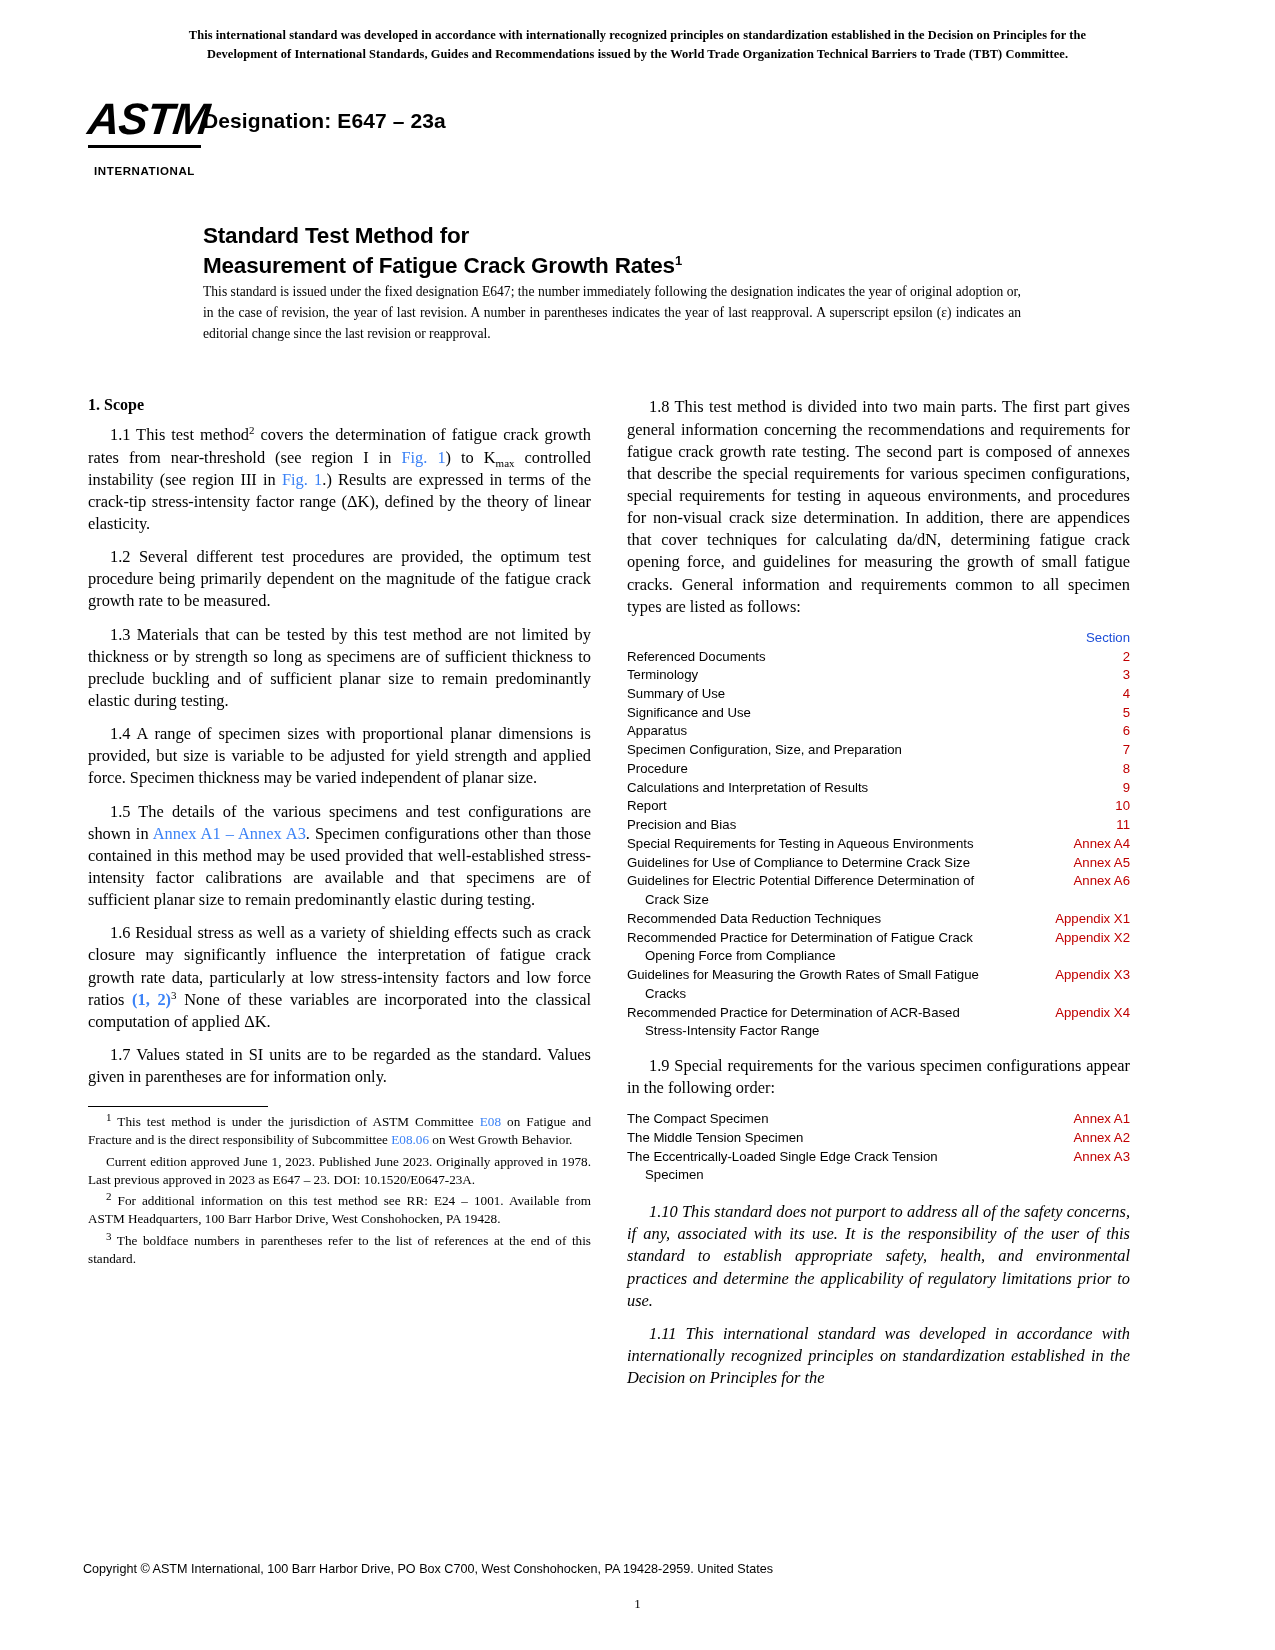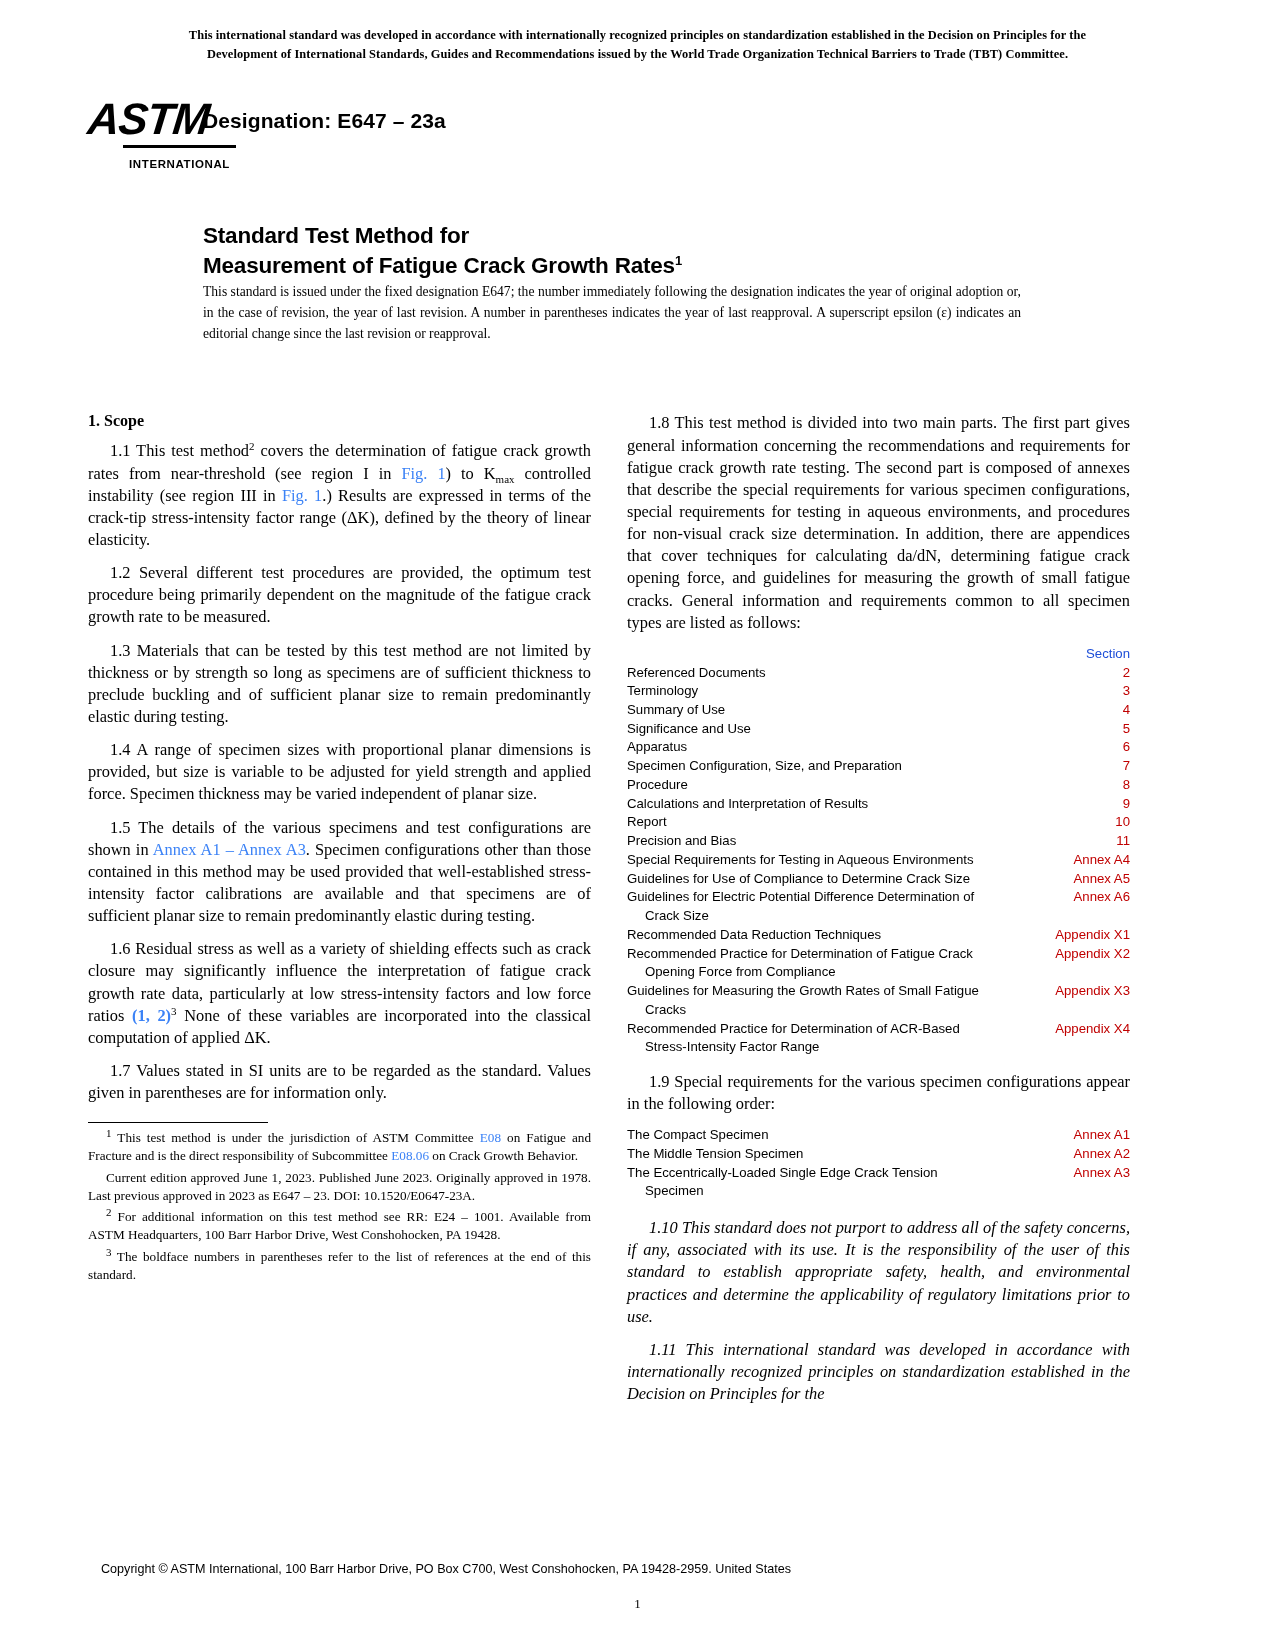--- a/index.html
+++ b/index.html
@@ -52,24 +52,23 @@
     line-height: 52px;
     color: #000;
     transform: skewX(-6deg);
   }
   .astm-logo .astm-sub {
     font-family: "Liberation Sans", sans-serif;
     font-weight: bold;
     font-size: 11.5px;
     letter-spacing: 0.6px;
     border-top: 3px solid #000;
-    padding-top: 10px;
+    padding-top: 17px;
     text-align: center;
     width: 113px;
-    margin-left: 35px;
   }
   .designation {
     position: absolute;
     left: 115px;
     top: 16px;
     font-family: "Liberation Sans", sans-serif;
     font-weight: bold;
     font-size: 21px;
     letter-spacing: 0.1px;
     text-align: right;
@@ -91,21 +90,21 @@
     line-height: 0;
   }
   .issue-note {
     font-family: "Liberation Serif", serif;
     font-size: 13.6px;
     line-height: 1.55;
     text-align: justify;
     width: 818px;
   }
   .columns {
-    margin-top: 68px;
+    margin-top: 52px;
     display: flex;
     gap: 36px;
   }
   .col {
     width: 503px;
   }
   .sec-head {
     font-family: "Liberation Serif", serif;
     font-weight: bold;
     font-size: 16px;
@@ -152,21 +151,21 @@
     font-size: 13.2px;
     line-height: 1.38;
     text-align: justify;
   }
   .footnotes p {
     margin: 0 0 3px 0;
     text-indent: 18px;
   }
   .copyright {
     position: absolute;
-    left: 101px;
+    left: 83px;
     top: 1562px;
     font-family: "Liberation Sans", sans-serif;
     font-size: 12.6px;
   }
   .pagenum {
     position: absolute;
     left: 0;
     right: 0;
     top: 1596px;
     text-align: center;
@@ -213,21 +212,21 @@
 
       <p class="body"><span>1.5  The details of the various specimens and test configurations are shown in </span><span class="xref">Annex A1 – Annex A3</span><span>. Specimen configurations other than those contained in this method may be used provided that well-established stress-intensity factor calibrations are available and that specimens are of sufficient planar size to remain predominantly elastic during testing.</span></p>
 
       <p class="body"><span>1.6  Residual stress as well as a variety of shielding effects such as crack closure may significantly influence the interpretation of fatigue crack growth rate data, particularly at low stress-intensity factors and low force ratios </span><span class="xref bold">(1, 2)</span><sup class="fn">3</sup><span> None of these variables are incorporated into the classical computation of applied ΔK.</span></p>
 
       <p class="body">1.7  Values stated in SI units are to be regarded as the standard. Values given in parentheses are for information only.</p>
 
       <hr class="footnote-rule">
 
       <div class="footnotes">
-        <p><sup class="fn">1</sup> <span>This test method is under the jurisdiction of ASTM Committee </span><span class="xref">E08</span><span> on Fatigue and Fracture and is the direct responsibility of Subcommittee </span><span class="xref">E08.06</span><span> on Crack Growth Behavior.</span></p>
+        <p><sup class="fn">1</sup> <span>This test method is under the jurisdiction of ASTM Committee </span><span class="xref">E08</span><span> on Fatigue and Fracture and is the direct responsibility of Subcommittee </span><span class="xref">E08.06</span><span> on West Growth Behavior.</span></p>
         <p>Current edition approved June 1, 2023. Published June 2023. Originally approved in 1978. Last previous approved in 2023 as E647 – 23. DOI: 10.1520/E0647-23A.</p>
         <p><sup class="fn">2</sup> <span>For additional information on this test method see RR: E24 – 1001. Available from ASTM Headquarters, 100 Barr Harbor Drive, West Conshohocken, PA 19428.</span></p>
         <p><sup class="fn">3</sup> <span>The boldface numbers in parentheses refer to the list of references at the end of this standard.</span></p>
       </div>
     </div>
 
     <div class="col">
       <p class="body">1.8  This test method is divided into two main parts. The first part gives general information concerning the recommendations and requirements for fatigue crack growth rate testing. The second part is composed of annexes that describe the special requirements for various specimen configurations, special requirements for testing in aqueous environments, and procedures for non-visual crack size determination. In addition, there are appendices that cover techniques for calculating da/dN, determining fatigue crack opening force, and guidelines for measuring the growth of small fatigue cracks. General information and requirements common to all specimen types are listed as follows:</p>
 
       <table class="toc">

